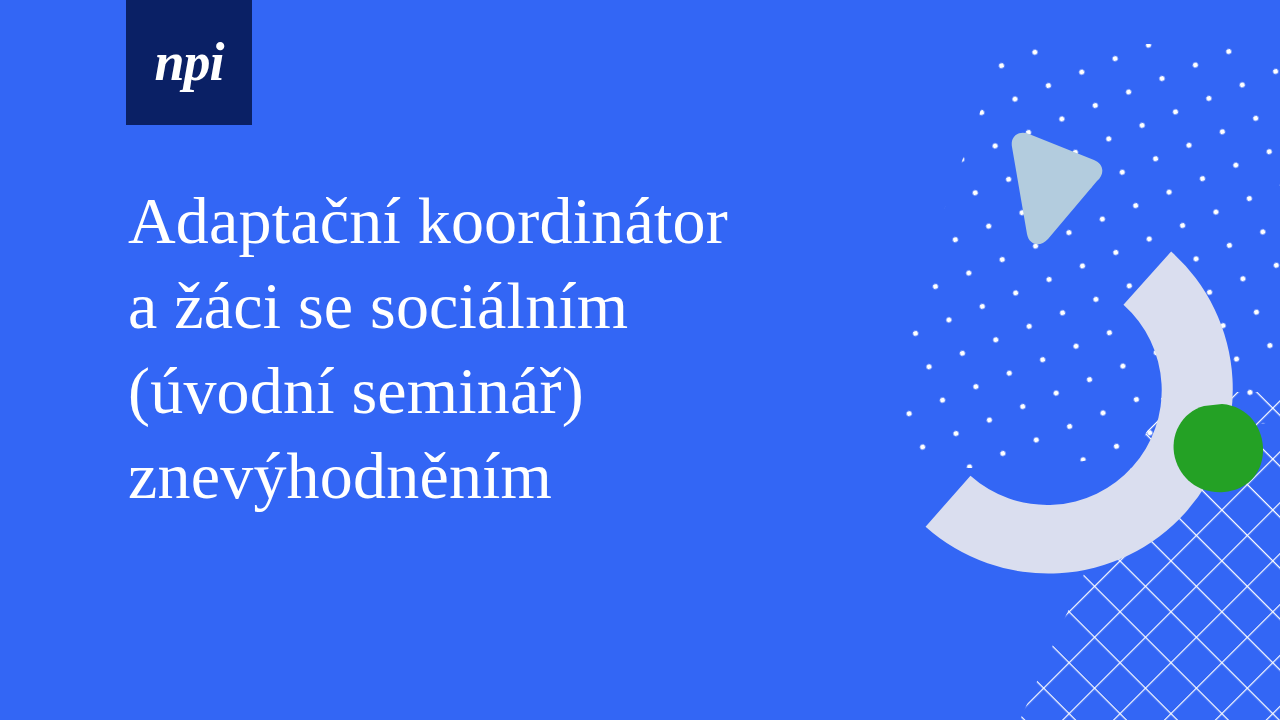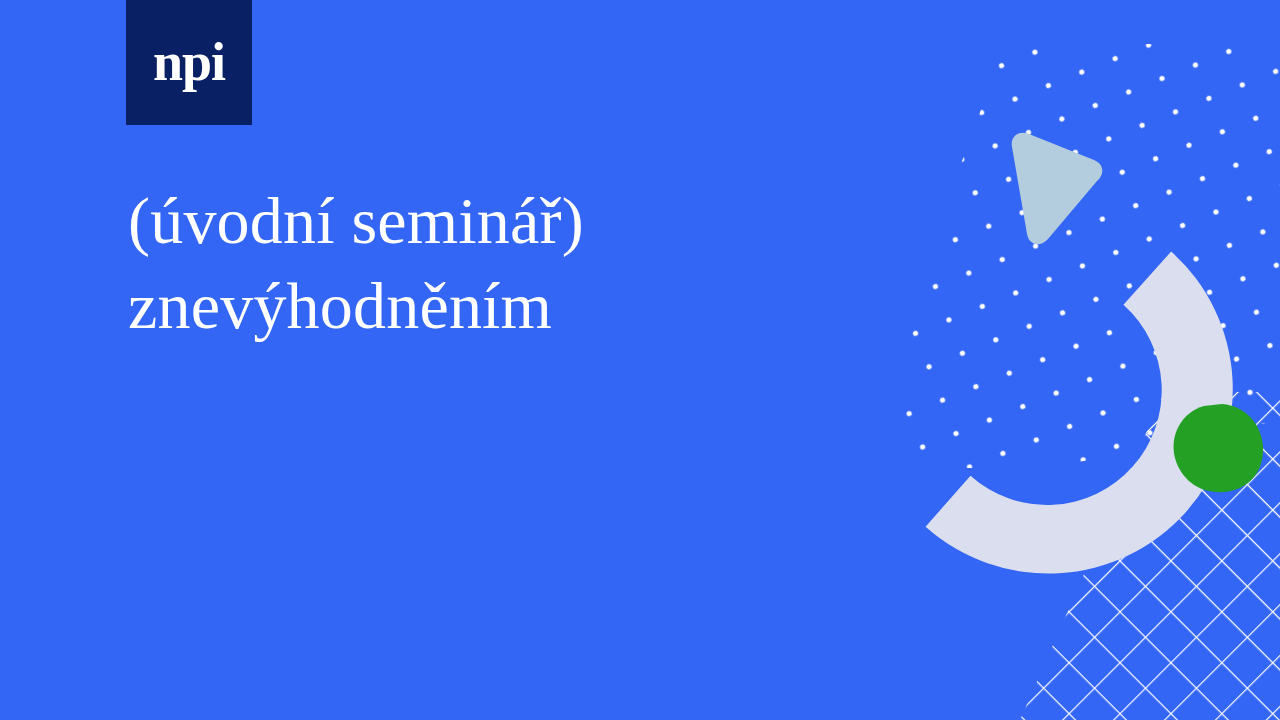--- a/index.html
+++ b/index.html
@@ -30,20 +30,21 @@
   .logo-box {
     position: absolute;
     left: 126px;
     top: 0px;
     width: 126px;
     height: 125px;
     background: #0A2065;
     display: flex;
     align-items: center;
     justify-content: center;
+    font-style: italic;
   }
   .logo-mark {
     font-family: "Liberation Serif", "DejaVu Serif", serif;
     font-weight: 700;
     font-size: 54px;
     line-height: 1;
     letter-spacing: -1px;
     color: #ffffff;
     display: block;
     transform: translateY(-1px);
@@ -125,17 +126,19 @@
                C1169 435 1182 412 1204 406
                Z" fill="#24A125"></path>
     </g>
   </svg>
 
   <div class="logo-box">
     <span class="logo-mark">npi</span>
   </div>
 
   <div class="title-block">
+    <div class="title-line">Adaptační koordinátor</div>
+    <div class="title-line">a žáci se sociálním</div>
     <div class="title-line">(úvodní seminář)</div>
     <div class="title-line">znevýhodněním</div>
   </div>
 
 </div>
 
 </body></html>

